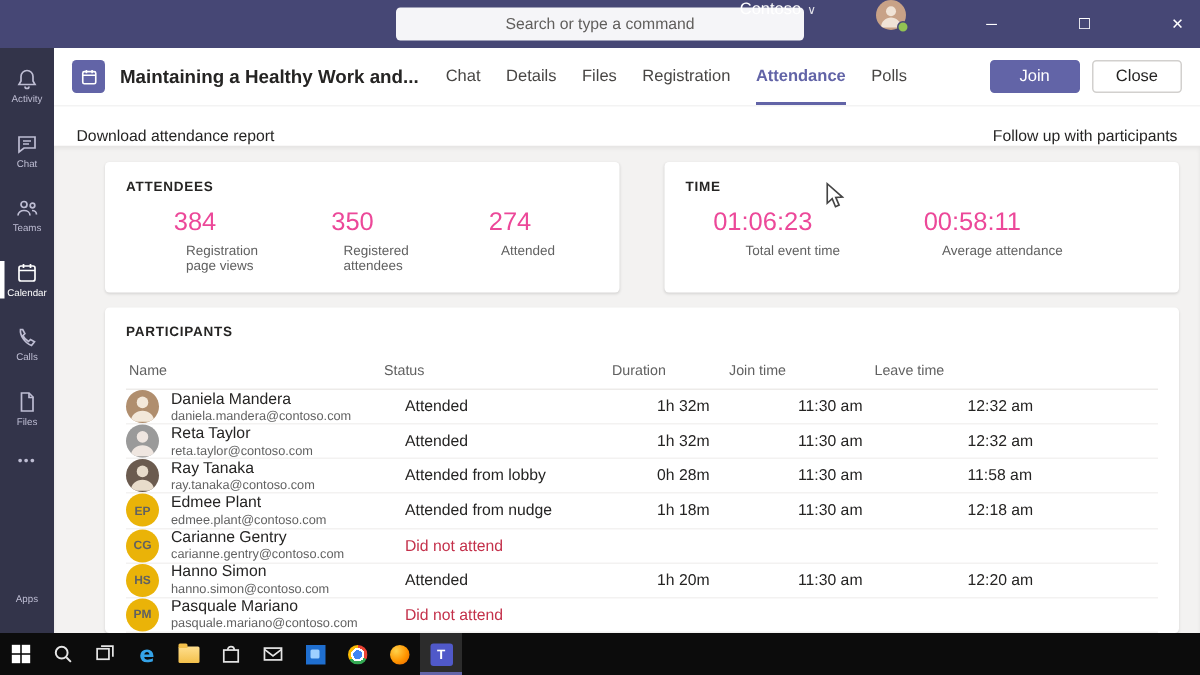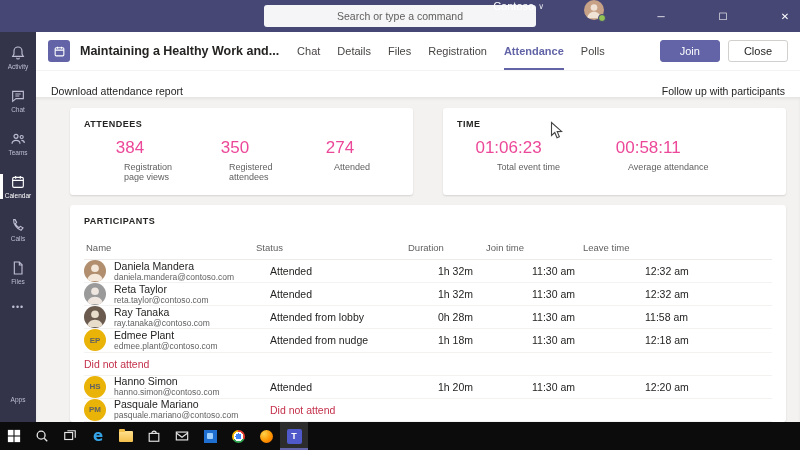--- a/index.html
+++ b/index.html
@@ -311,20 +311,27 @@
                   <span class="em" style="display:block">edmee.plant@contoso.com</span>
                 </span>
             </div>
             <div class="status-cell">Attended from nudge</div>
             <div>1h 18m</div>
             <div>11:30 am</div>
             <div>12:18 am</div>
           </div>
 
           <div class="pt-grid prow">
+            <div class="name-cell">
+              <span class="avatar initials">CG</span>
+              <span>
+                  <span class="nm" style="display:block">Carianne Gentry</span>
+                  <span class="em" style="display:block">carianne.gentry@contoso.com</span>
+                </span>
+            </div>
             <div class="status-cell negative">Did not attend</div>
             <div></div>
             <div></div>
             <div></div>
           </div>
 
           <div class="pt-grid prow">
             <div class="name-cell">
               <span class="avatar initials">HS</span>
               <span>

